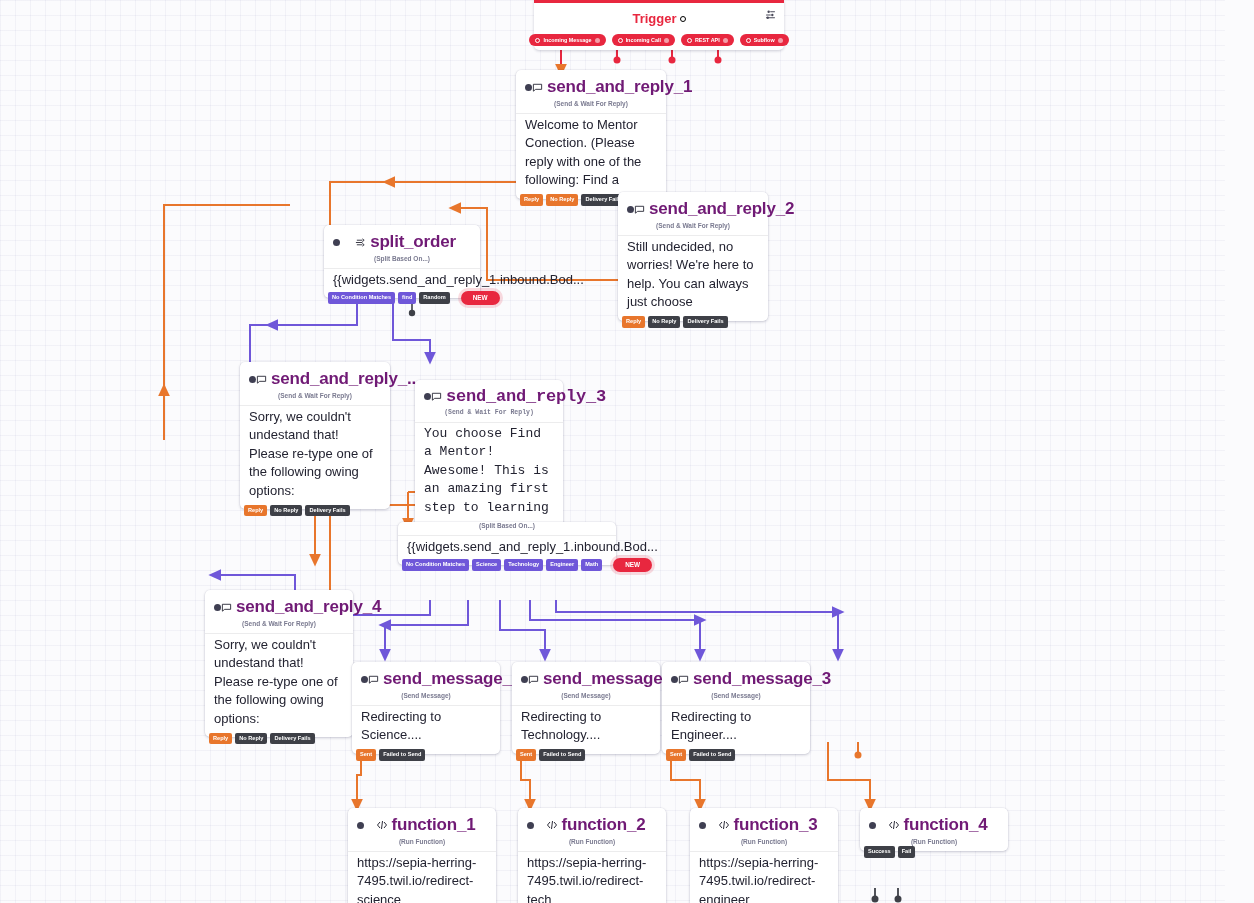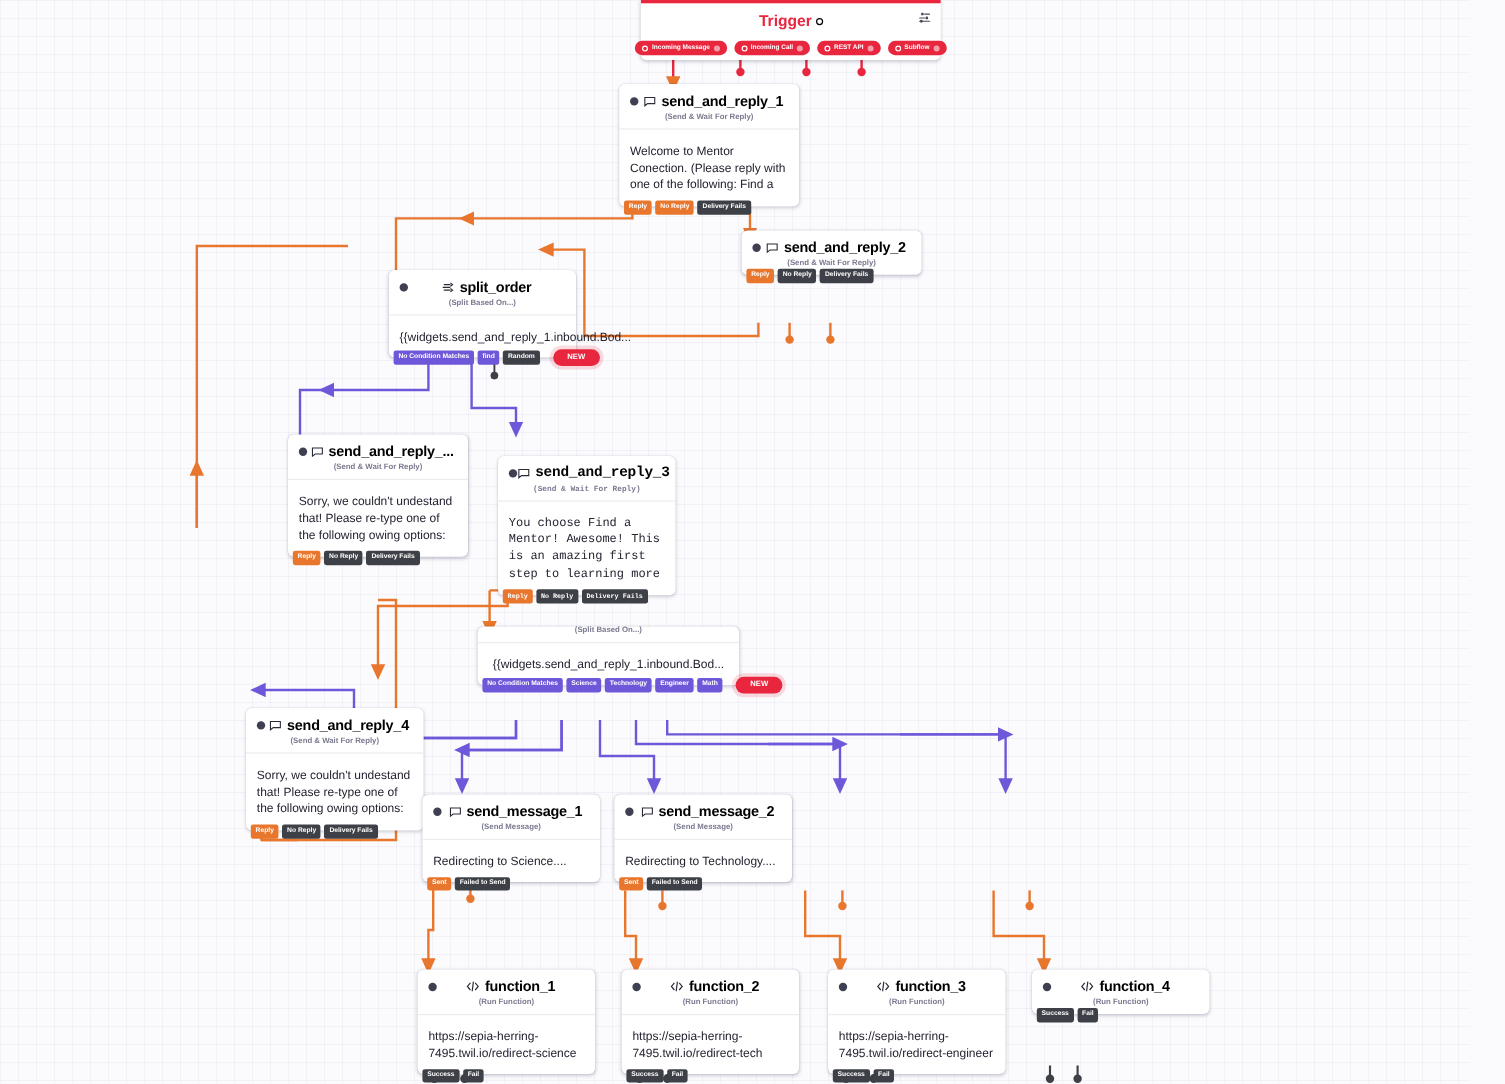--- a/index.html
+++ b/index.html
@@ -34,31 +34,31 @@
   }
   .anchor-dot {
     width: 7px; height: 7px; border-radius: 50%;
     background: #3f3f52; flex: 0 0 auto;
   }
   .w-titlewrap {
     flex: 1; display: flex; align-items: center; justify-content: center; gap: 4px;
   }
   .w-icon { display: inline-flex; align-items: center; color: #2b2b38; }
   .w-title {
-    font-size: 12px; font-weight: bold; color: #000000; letter-spacing: -0.2px;
+    font-size: 17px; font-weight: bold; color: #701a75; letter-spacing: -0.2px;
     white-space: nowrap;
   }
   .w-sub {
     text-align: center; font-size: 6.5px; color: #7a7a90; font-weight: bold;
     padding-bottom: 6px;
   }
   .w-body {
     border-top: 1px solid #ececed;
-    padding: 12px 9px 9px 9px;
-    font-size: 10px; color: #232331; line-height: 1.42;
+    padding: 2px 9px 9px 9px;
+    font-size: 13px; color: #232331; line-height: 1.42;
   }
   .w-body.center { text-align: center; }
   .w-pills {
     position: absolute; left: 4px; bottom: -7px;
     display: flex; align-items: center; gap: 3px;
   }
   .pill {
     font-size: 5.6px; font-weight: bold; color: #fff;
     padding: 3px 4px 3px 4px; border-radius: 2px;
     white-space: nowrap; line-height: 1;
@@ -333,20 +333,21 @@
       <span class="w-titlewrap">
         <span class="w-icon">
             <svg width="11" height="11" viewBox="0 0 24 24" fill="none" stroke="currentColor" stroke-width="2">
               <path d="M3 5h18v11H8l-5 4z"></path>
             </svg>
           </span>
         <span class="w-title">send_and_reply_2</span>
       </span>
     </div>
     <div class="w-sub">(Send &amp; Wait For Reply)</div>
+    <div class="w-body">Still undecided, no worries! We're here to help. You can always just choose</div>
     <div class="w-pills">
       <span class="pill orange">Reply</span>
       <span class="pill dark">No Reply</span>
       <span class="pill dark">Delivery Fails</span>
     </div>
   </div>
 
   <div class="widget" style="left:324px; top:225px; width:156px;">
     <div class="w-head">
       <span class="anchor-dot"></span>
@@ -478,20 +479,39 @@
       </span>
     </div>
     <div class="w-sub">(Send Message)</div>
     <div class="w-body">Redirecting to Technology....</div>
     <div class="w-pills">
       <span class="pill orange">Sent</span>
       <span class="pill dark">Failed to Send</span>
     </div>
   </div>
 
+  <div class="widget" style="left:662px; top:662px; width:148px;">
+    <div class="w-head">
+      <span class="anchor-dot"></span>
+      <span class="w-titlewrap">
+        <span class="w-icon">
+            <svg width="11" height="11" viewBox="0 0 24 24" fill="none" stroke="currentColor" stroke-width="2">
+              <path d="M3 5h18v11H8l-5 4z"></path>
+            </svg>
+          </span>
+        <span class="w-title">send_message_3</span>
+      </span>
+    </div>
+    <div class="w-sub">(Send Message)</div>
+    <div class="w-body">Redirecting to Engineer....</div>
+    <div class="w-pills">
+      <span class="pill orange">Sent</span>
+      <span class="pill dark">Failed to Send</span>
+    </div>
+  </div>
 
 
   <div class="widget" style="left:348px; top:808px; width:148px;">
     <div class="w-head">
       <span class="anchor-dot"></span>
       <span class="w-titlewrap">
         <span class="w-icon">
             <svg width="12" height="12" viewBox="0 0 24 24" fill="none" stroke="currentColor" stroke-width="2">
               <path d="M8 6l-5 6 5 6M16 6l5 6-5 6M13 4l-2 16"></path>
             </svg>

